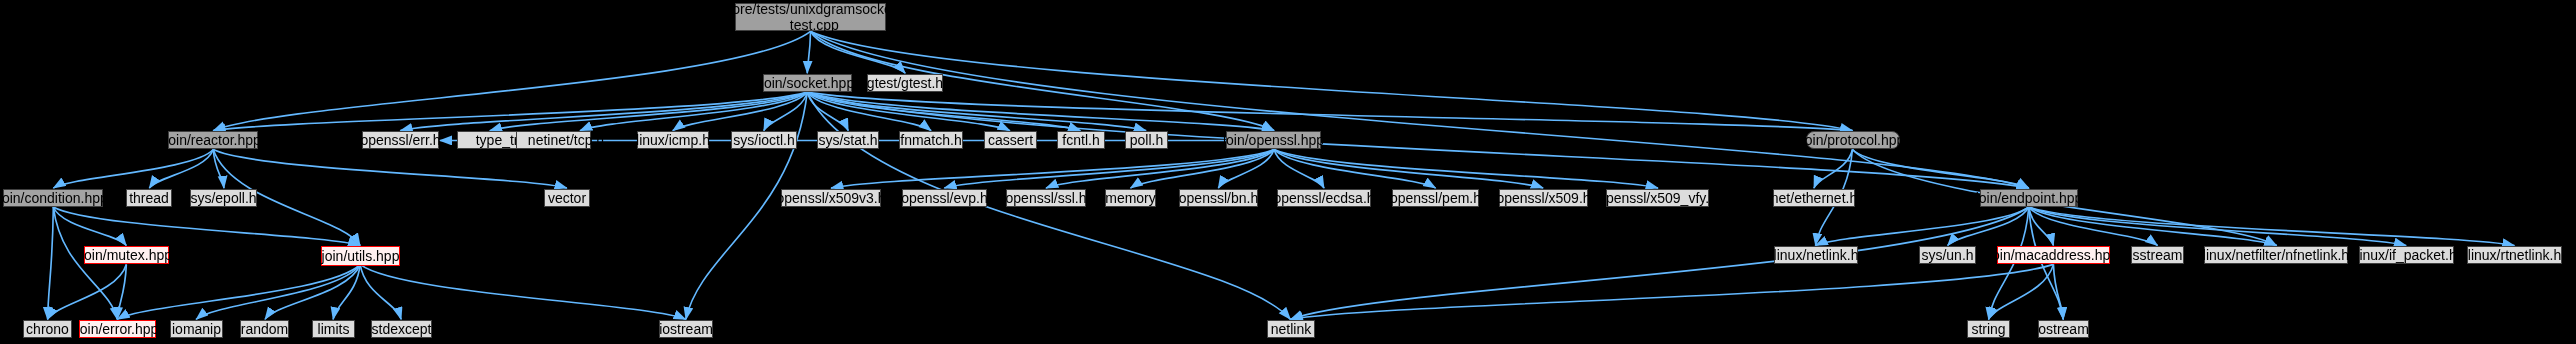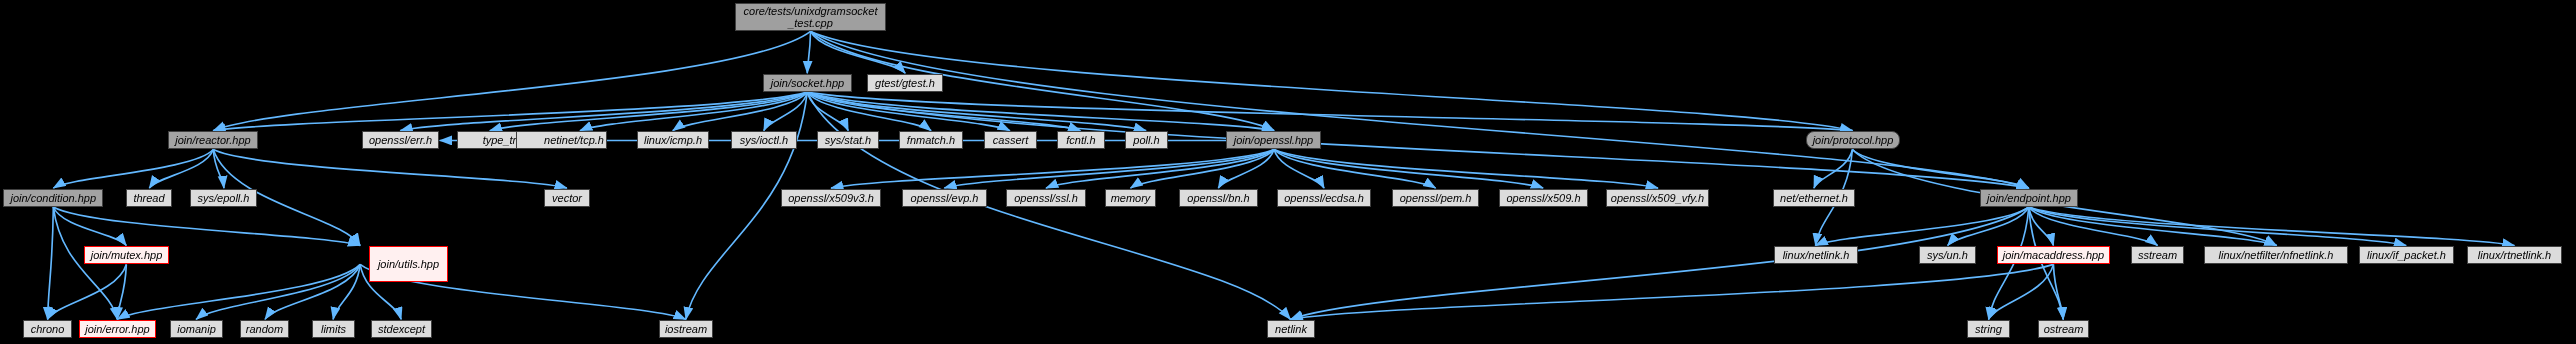--- a/index.html
+++ b/index.html
@@ -23,28 +23,27 @@
     height: 345px;
     pointer-events: none;
   }
   .node {
     position: absolute;
     box-sizing: border-box;
     display: flex;
     align-items: center;
     justify-content: center;
     text-align: center;
-    font-size: 11px;
+    font-size: 14px;
     line-height: 1.15;
     color: #000000;
     background: #dcdcdc;
     border: 0.8px solid #404040;
     white-space: pre-line;
     z-index: 3;
-    font-style: italic;
   }
   .node.white {
     background: #a3a3a3;
     border: 0.8px solid #404040;
   }
   .node.root {
     background: #9f9f9f;
     border: 0.8px solid #404040;
   }
   .node.red {
@@ -132,21 +131,21 @@
       </g>
   </svg>
   <div id="node-layer">
       <div class="node root" style="left: 735px; top: 3.3px; width: 151px; height: 28px;">core/tests/unixdgramsocket
 _test.cpp</div>
       <div class="node white" style="left: 763px; top: 74px; width: 89px; height: 18px;">join/socket.hpp</div>
       <div class="node " style="left: 867px; top: 74px; width: 76px; height: 18px;">gtest/gtest.h</div>
       <div class="node white" style="left: 168px; top: 131px; width: 90px; height: 18px;">join/reactor.hpp</div>
       <div class="node " style="left: 362px; top: 131px; width: 77px; height: 18px;">openssl/err.h</div>
       <div class="node " style="left: 457px; top: 131px; width: 66px; height: 18px; padding-left: 36px;">type_traits</div>
-      <div class="node " style="left: 516px; top: 131px; width: 91px; height: 18px; padding-left: 25px;">netinet/tcp.h</div>
+      <div class="node " style="left: 516px; top: 131px; width: 75px; height: 18px; padding-left: 25px;">netinet/tcp.h</div>
       <div class="node " style="left: 637px; top: 131px; width: 72px; height: 18px;">linux/icmp.h</div>
       <div class="node " style="left: 731px; top: 131px; width: 66px; height: 18px;">sys/ioctl.h</div>
       <div class="node " style="left: 817px; top: 131px; width: 62px; height: 18px;">sys/stat.h</div>
       <div class="node " style="left: 899px; top: 131px; width: 64px; height: 18px;">fnmatch.h</div>
       <div class="node " style="left: 984px; top: 131px; width: 53px; height: 18px;">cassert</div>
       <div class="node " style="left: 1057px; top: 131px; width: 48px; height: 18px;">fcntl.h</div>
       <div class="node " style="left: 1125px; top: 131px; width: 43px; height: 18px;">poll.h</div>
       <div class="node white" style="left: 1226px; top: 131px; width: 95px; height: 18px;">join/openssl.hpp</div>
       <div class="node white" style="left: 1806px; top: 131px; width: 94px; height: 18px; border-radius: 8px;">join/protocol.hpp</div>
       <div class="node white" style="left: 3.3px; top: 189px; width: 100px; height: 18px;">join/condition.hpp</div>
@@ -158,21 +157,21 @@
       <div class="node " style="left: 1006px; top: 189px; width: 80px; height: 18px;">openssl/ssl.h</div>
       <div class="node " style="left: 1105px; top: 189px; width: 51px; height: 18px;">memory</div>
       <div class="node " style="left: 1179px; top: 189px; width: 79px; height: 18px;">openssl/bn.h</div>
       <div class="node " style="left: 1277px; top: 189px; width: 94px; height: 18px;">openssl/ecdsa.h</div>
       <div class="node " style="left: 1392px; top: 189px; width: 87px; height: 18px;">openssl/pem.h</div>
       <div class="node " style="left: 1499px; top: 189px; width: 89px; height: 18px;">openssl/x509.h</div>
       <div class="node " style="left: 1606px; top: 189px; width: 103px; height: 18px;">openssl/x509_vfy.h</div>
       <div class="node " style="left: 1773px; top: 189px; width: 82px; height: 18px;">net/ethernet.h</div>
       <div class="node white" style="left: 1980px; top: 189px; width: 98px; height: 18px;">join/endpoint.hpp</div>
       <div class="node red" style="left: 84px; top: 246px; width: 85px; height: 18px;">join/mutex.hpp</div>
-      <div class="node red" style="left: 321px; top: 246px; width: 79px; height: 36px; margin-left: 48px;">join/utils.hpp</div>
+      <div class="node red" style="left: 321px; top: 246px; width: 79px; height: 20px;">join/utils.hpp</div>
       <div class="node " style="left: 1774px; top: 246px; width: 84px; height: 18px;">linux/netlink.h</div>
       <div class="node " style="left: 1919px; top: 246px; width: 57px; height: 18px;">sys/un.h</div>
       <div class="node red" style="left: 1997px; top: 246px; width: 113px; height: 18px;">join/macaddress.hpp</div>
       <div class="node " style="left: 2131px; top: 246px; width: 53px; height: 18px;">sstream</div>
       <div class="node " style="left: 2204px; top: 246px; width: 144px; height: 18px;">linux/netfilter/nfnetlink.h</div>
       <div class="node " style="left: 2359px; top: 246px; width: 95px; height: 18px;">linux/if_packet.h</div>
       <div class="node " style="left: 2467px; top: 246px; width: 95px; height: 18px;">linux/rtnetlink.h</div>
       <div class="node " style="left: 23px; top: 320px; width: 49px; height: 18px;">chrono</div>
       <div class="node red" style="left: 79px; top: 320px; width: 77px; height: 18px;">join/error.hpp</div>
       <div class="node " style="left: 170px; top: 320px; width: 53px; height: 18px;">iomanip</div>

